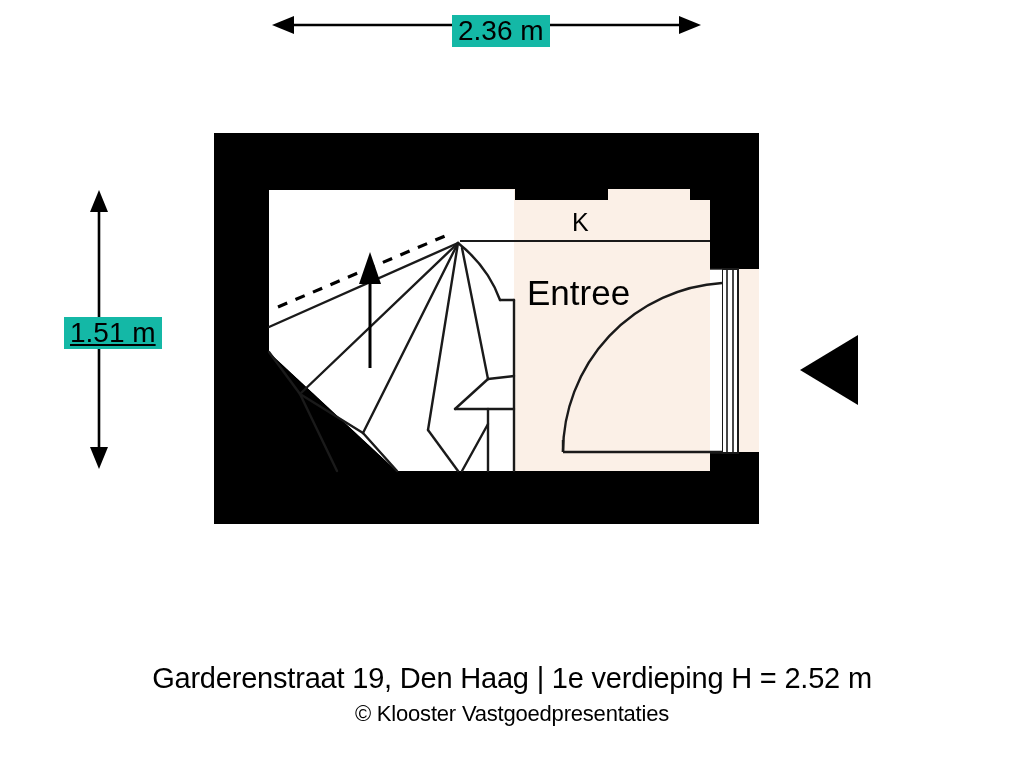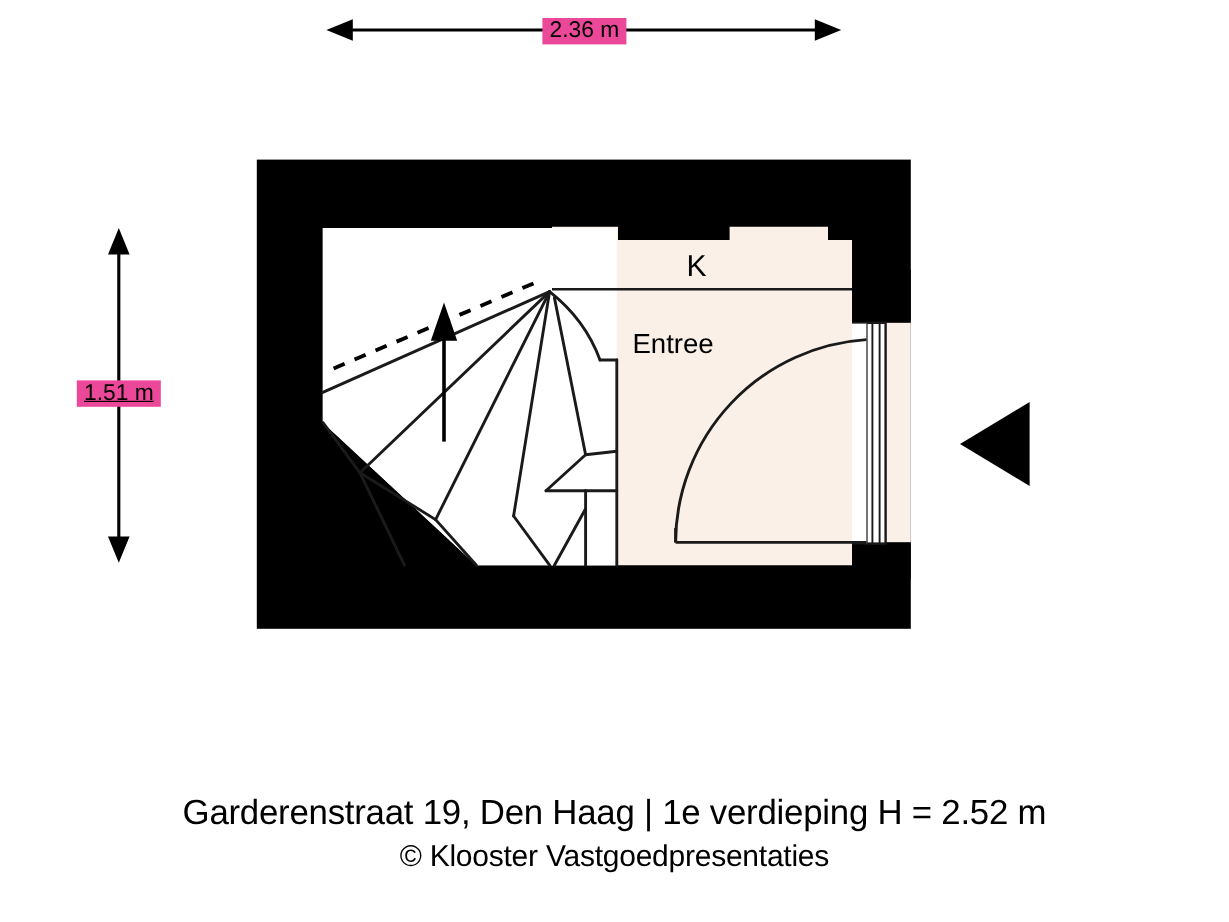--- a/index.html
+++ b/index.html
@@ -36,29 +36,29 @@
     width: 1024px;
     text-align: center;
   }
   .caption-line-1 {
     font-size: 29px;
     line-height: 36px;
     letter-spacing: -0.2px;
     white-space: nowrap;
   }
   .caption-line-2 {
-    font-size: 25px;
+    font-size: 22px;
     line-height: 36px;
     letter-spacing: -0.2px;
     white-space: nowrap;
   }
   .dim-label {
     position: absolute;
-    font-size: 19px;
-    background: #ec4899;
+    font-size: 28px;
+    background: #14b8a6;
     padding: 0 6px;
     white-space: nowrap;
   }
   #dim-top-label {
     left: 452px;
     top: 15px;
   }
   #dim-left-label {
     left: 64px;
     top: 317px;
@@ -69,21 +69,21 @@
     font-size: 25px;
     white-space: nowrap;
   }
   #label-k {
     left: 572px;
     top: 208px;
   }
   #label-entree {
     left: 527px;
     top: 273px;
-    font-size: 23px;
+    font-size: 35px;
   }
 </style>
 </head>
 <body>
 
 <div id="page">
 
   <svg id="plan-svg" viewBox="0 0 1024 768">
 
     <g>

